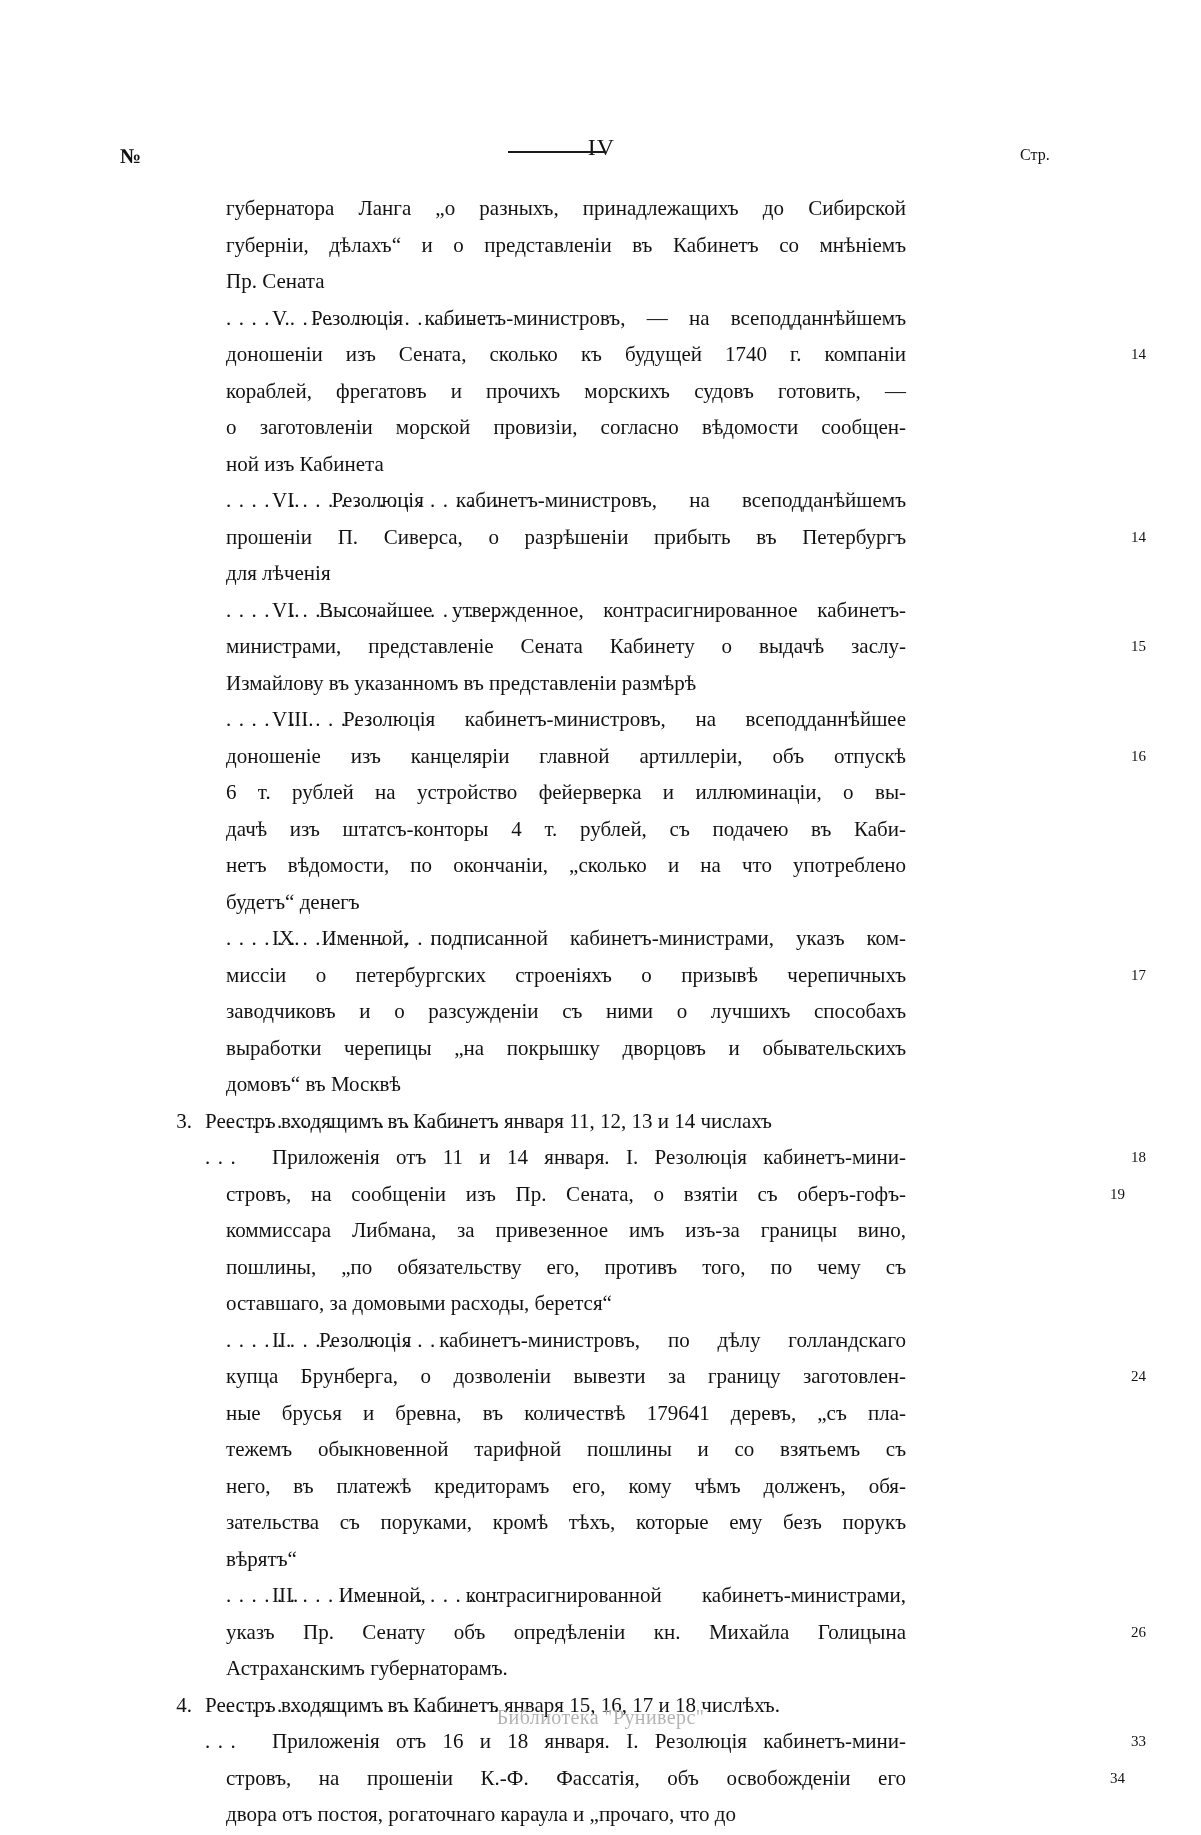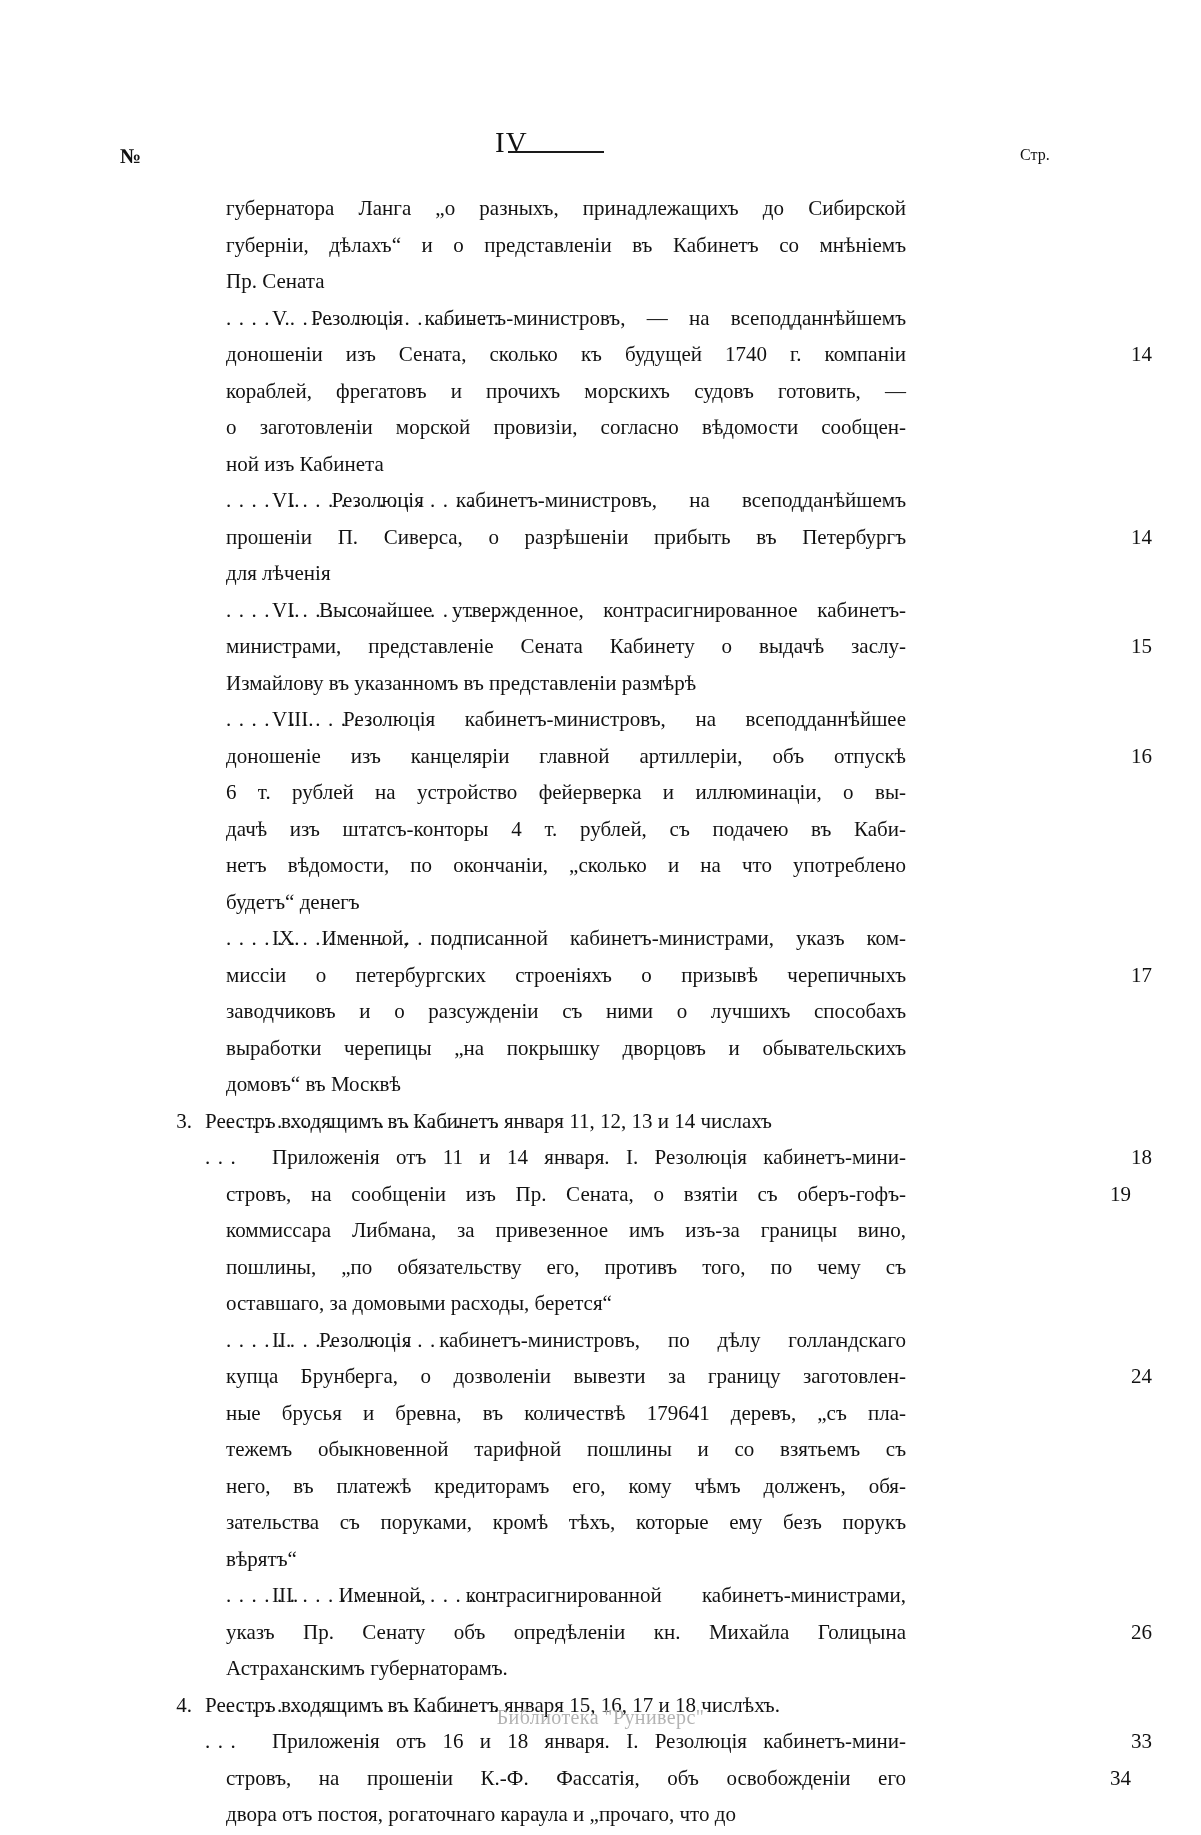--- a/index.html
+++ b/index.html
@@ -32,24 +32,24 @@
     position: absolute;
     left: 10px;
     top: 26px;
     font-size: 21px;
     font-weight: bold;
     font-family: "Liberation Serif", serif;
   }
   .roman-head {
     position: absolute;
     left: 385px;
-    top: 8px;
+    top: 16px;
     width: 120px;
-    text-align: left;
-    font-size: 29px;
+    text-align: right;
+    font-size: 24px;
     letter-spacing: 1px;
   }
   .rule {
     position: absolute;
     left: 398px;
     top: 33px;
     width: 96px;
     border-bottom: 2px solid #1a1a1a;
   }
   .col-page {
@@ -106,21 +106,21 @@
   .dots {
     display: inline-block;
     letter-spacing: 7.5px;
     color: #151515;
   }
   .pg {
     position: absolute;
     left: 905px;
     width: 60px;
     text-align: left;
-    font-size: 21px;
+    font-size: 15px;
     line-height: 36.5px;
   }
   .footer {
     position: absolute;
     left: 0;
     top: 1706px;
     width: 1201px;
     text-align: center;
     color: #b3b3b3;
     font-size: 20px;

